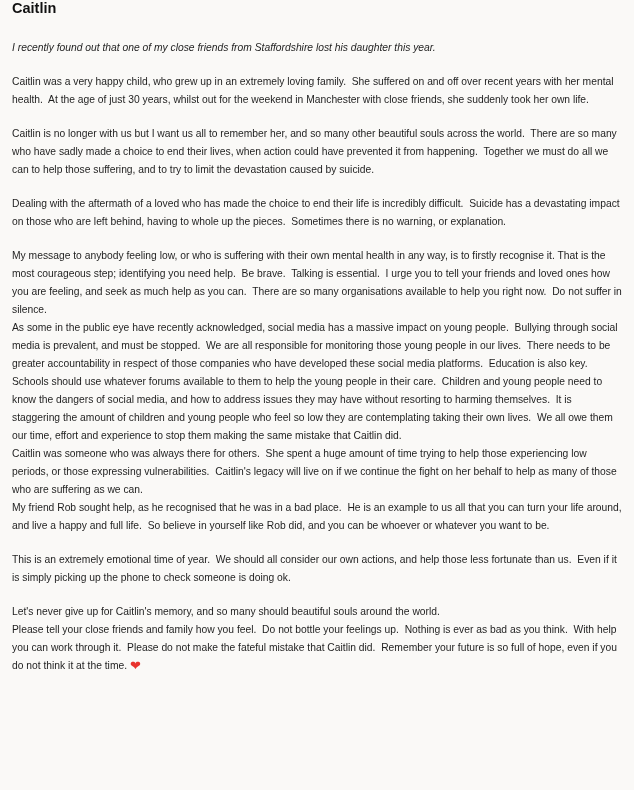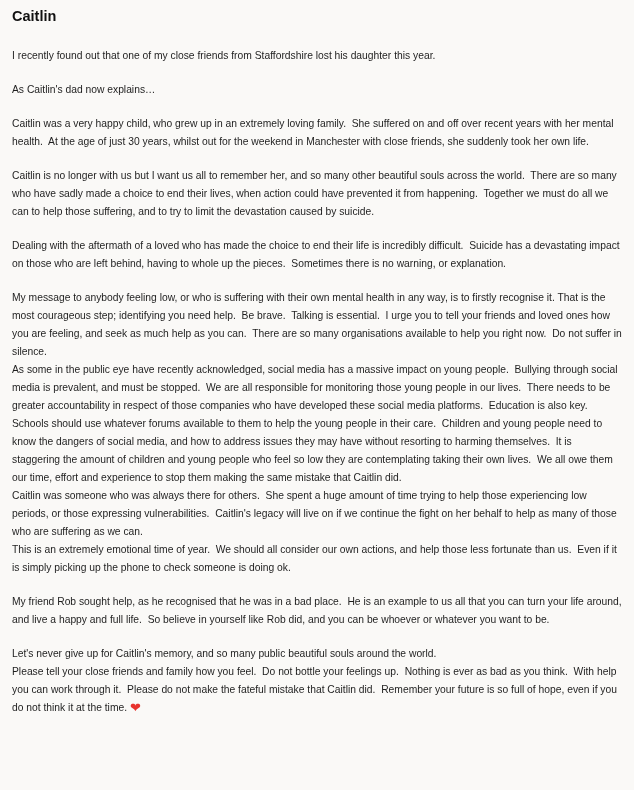--- a/index.html
+++ b/index.html
@@ -9,39 +9,40 @@
   body {
     width: 634px;
     height: 790px;
     background: #faf9f7;
     overflow: hidden;
   }
   .document {
     box-sizing: border-box;
     width: 634px;
     height: 790px;
-    padding: 8px 12px 0 12px;
+    padding: 0 12px 0 12px;
     font-family: "Liberation Sans", "DejaVu Sans", sans-serif;
     color: #1e1e1e;
   }
   .doc-title {
     font-size: 14.5px;
     line-height: 16px;
     font-weight: bold;
     margin: 0 0 23px 0;
     color: #111;
   }
   .para {
     font-size: 10.3px;
     line-height: 18px;
     margin: 0 0 16px 0;
     white-space: pre-wrap;
     color: #1e1e1e;
   }
   .para.intro {
+    font-style: italic;
   }
   .para.tight {
     margin-bottom: 0;
   }
   .para.last {
     margin-bottom: 0;
   }
   .heart {
     font-style: normal;
     color: #e8332e;
@@ -50,25 +51,24 @@
     vertical-align: -1px;
   }
 </style>
 </head>
 <body>
 
 <div class="document">
   <h1 class="doc-title">Caitlin</h1>
 
   <p class="para intro">I recently found out that one of my close friends from Staffordshire lost his daughter this year.</p>
-  <p class="para intro">As Caitlin's dad now explains…</p>
 
   <p class="para">Caitlin was a very happy child, who grew up in an extremely loving family.  She suffered on and off over recent years with her mental health.  At the age of just 30 years, whilst out for the weekend in Manchester with close friends, she suddenly took her own life.</p>
   <p class="para">Caitlin is no longer with us but I want us all to remember her, and so many other beautiful souls across the world.  There are so many who have sadly made a choice to end their lives, when action could have prevented it from happening.  Together we must do all we can to help those suffering, and to try to limit the devastation caused by suicide.</p>
   <p class="para">Dealing with the aftermath of a loved who has made the choice to end their life is incredibly difficult.  Suicide has a devastating impact on those who are left behind, having to whole up the pieces.  Sometimes there is no warning, or explanation.</p>
   <p class="para tight">My message to anybody feeling low, or who is suffering with their own mental health in any way, is to firstly recognise it. That is the most courageous step; identifying you need help.  Be brave.  Talking is essential.  I urge you to tell your friends and loved ones how you are feeling, and seek as much help as you can.  There are so many organisations available to help you right now.  Do not suffer in silence.</p>
   <p class="para tight">As some in the public eye have recently acknowledged, social media has a massive impact on young people.  Bullying through social media is prevalent, and must be stopped.  We are all responsible for monitoring those young people in our lives.  There needs to be greater accountability in respect of those companies who have developed these social media platforms.  Education is also key.  Schools should use whatever forums available to them to help the young people in their care.  Children and young people need to know the dangers of social media, and how to address issues they may have without resorting to harming themselves.  It is staggering the amount of children and young people who feel so low they are contemplating taking their own lives.  We all owe them our time, effort and experience to stop them making the same mistake that Caitlin did.</p>
   <p class="para tight">Caitlin was someone who was always there for others.  She spent a huge amount of time trying to help those experiencing low periods, or those expressing vulnerabilities.  Caitlin's legacy will live on if we continue the fight on her behalf to help as many of those who are suffering as we can.</p>
+  <p class="para">My friend Rob sought help, as he recognised that he was in a bad place.  He is an example to us all that you can turn your life around, and live a happy and full life.  So believe in yourself like Rob did, and you can be whoever or whatever you want to be.</p>
   <p class="para">This is an extremely emotional time of year.  We should all consider our own actions, and help those less fortunate than us.  Even if it is simply picking up the phone to check someone is doing ok.</p>
-  <p class="para">My friend Rob sought help, as he recognised that he was in a bad place.  He is an example to us all that you can turn your life around, and live a happy and full life.  So believe in yourself like Rob did, and you can be whoever or whatever you want to be.</p>
-  <p class="para tight">Let's never give up for Caitlin's memory, and so many public beautiful souls around the world.</p>
+  <p class="para tight">Let's never give up for Caitlin's memory, and so many should beautiful souls around the world.</p>
   <p class="para last"><span>Please tell your close friends and family how you feel.  Do not bottle your feelings up.  Nothing is ever as bad as you think.  With help you can work through it.  Please do not make the fateful mistake that Caitlin did.  Remember your future is so full of hope, even if you do not think it at the time. </span><span class="heart">❤</span></p>
 </div>
 
 </body></html>

